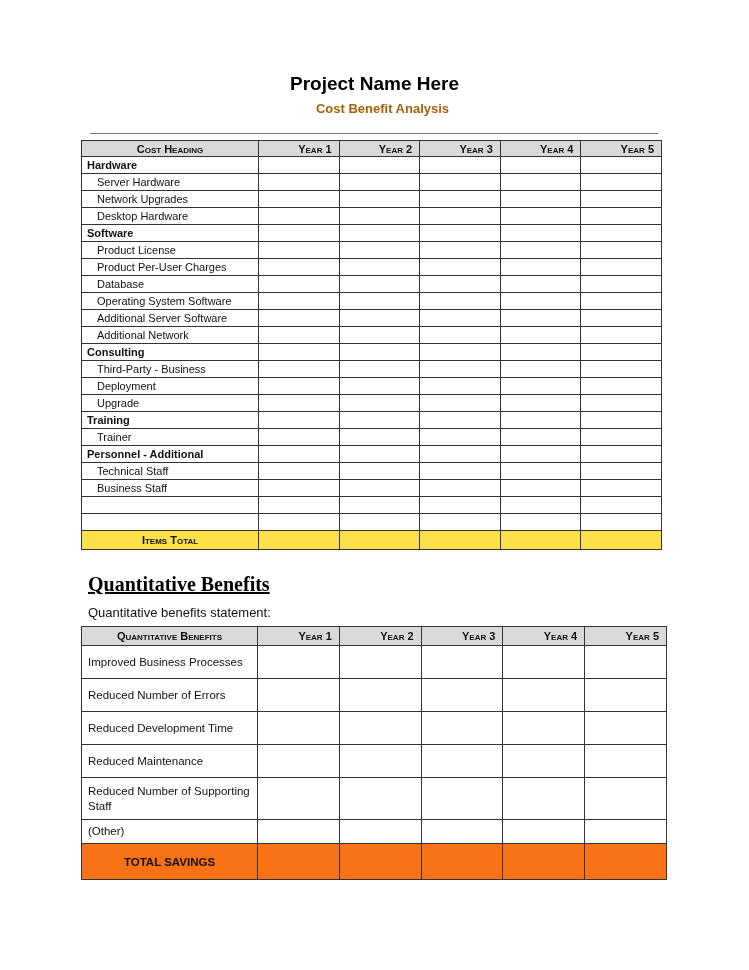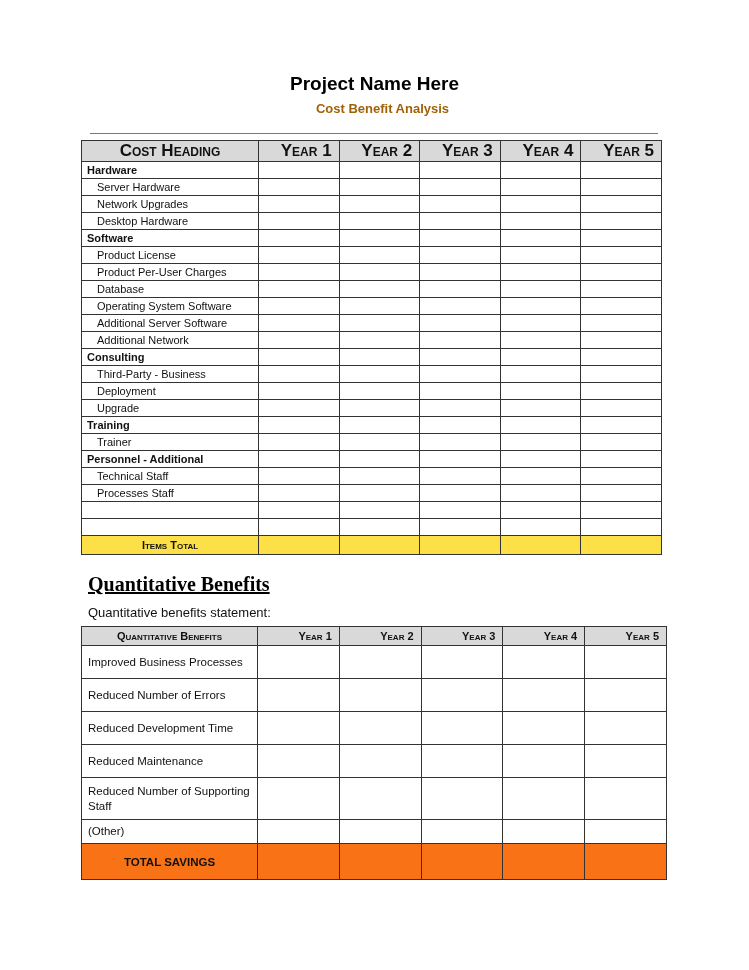--- a/index.html
+++ b/index.html
@@ -32,21 +32,21 @@
   table { border-collapse: collapse; table-layout: fixed; position: absolute; }
 
   
   .cost-table { top: 107px; left: 81px; width: 581px; font-size: 11px; }
   .cost-table th, .cost-table td {
     border: 1px solid #333; padding: 0 4px; height: 17px;
     overflow: hidden; white-space: nowrap; vertical-align: middle;
   }
   .cost-table thead th {
     background: #d9d9d9; font-variant: small-caps; font-weight: bold;
-    height: 16px; font-size: 17px;
+    height: 16px; font-size: 11px;
   }
   .cost-table th.label-col { width: 177px; text-align: center; }
   .cost-table th.year-col { text-align: right; padding-right: 7px; }
   .cost-table td.label-cell { text-align: left; }
   .cost-table td.category { font-weight: bold; padding-left: 5px; }
   .cost-table td.item { padding-left: 15px; }
   .cost-table .total-row td { background: #fde047; height: 19px; }
   .cost-table td.total-cell { font-variant: small-caps; font-weight: bold; text-align: center; }
 
   
@@ -241,21 +241,21 @@
         </tr>
         <tr>
           <td class="label-cell item">Technical Staff</td>
           <td class="value-cell"></td>
           <td class="value-cell"></td>
           <td class="value-cell"></td>
           <td class="value-cell"></td>
           <td class="value-cell"></td>
         </tr>
         <tr>
-          <td class="label-cell item">Processes Staff</td>
+          <td class="label-cell item">Business Staff</td>
           <td class="value-cell"></td>
           <td class="value-cell"></td>
           <td class="value-cell"></td>
           <td class="value-cell"></td>
           <td class="value-cell"></td>
         </tr>
         <tr>
           <td class="label-cell blank"></td>
           <td class="value-cell"></td>
           <td class="value-cell"></td>

